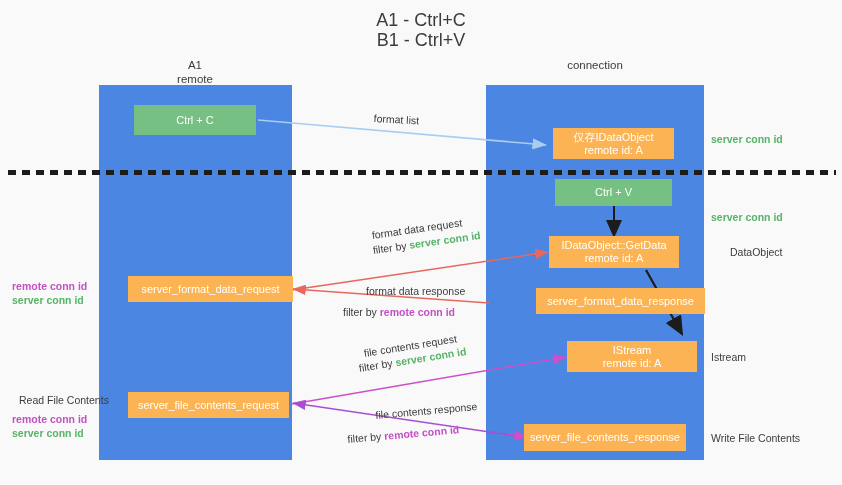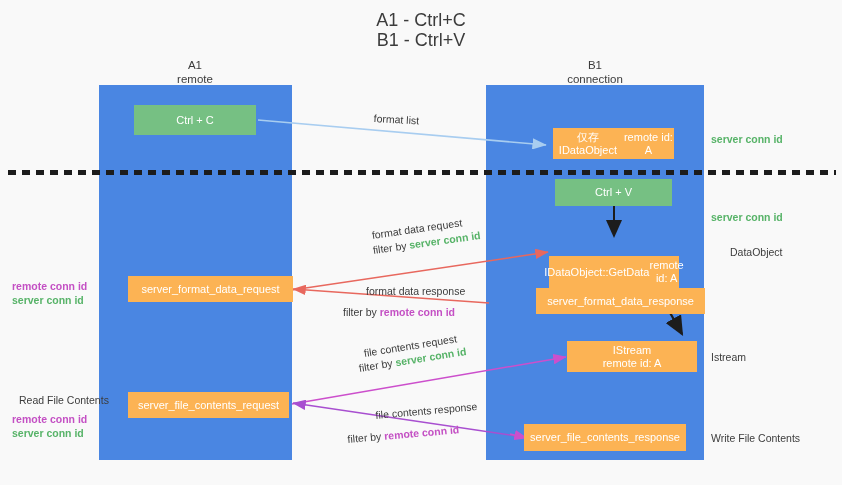--- a/index.html
+++ b/index.html
@@ -66,21 +66,20 @@
   <div class="title">
     <div>A1 - Ctrl+C</div>
     <div>B1 - Ctrl+V</div>
   </div>
 
   <div class="col-head" style="left:115px;top:58px;">
     <div>A1</div>
     <div>remote</div>
   </div>
   <div class="col-head" style="left:515px;top:58px;">
-    <div>B1</div>
     <div>connection</div>
   </div>
 
   <div class="lane" style="left:99px;top:85px;width:193px;height:375px;"></div>
   <div class="lane" style="left:486px;top:85px;width:218px;height:375px;"></div>
 
   <svg class="edges" viewBox="0 0 842 485">
     <defs>
       <marker id="ah-blue" markerWidth="9" markerHeight="7" refX="8.5" refY="3.5" orient="auto">
         <polygon points="0 0, 9 3.5, 0 7" fill="#a8cdf0"></polygon>
@@ -121,30 +120,30 @@
   </div>
 
   <div class="node orange" style="left:128px;top:276px;width:165px;height:26px;">
     <span>server_format_data_request</span>
   </div>
 
   <div class="node orange" style="left:128px;top:392px;width:161px;height:26px;">
     <span>server_file_contents_request</span>
   </div>
 
-  <div class="node orange" style="left:553px;top:128px;width:121px;height:31px;flex-direction:row;">
+  <div class="node orange" style="left:553px;top:128px;width:121px;height:31px;flex-direction:column;">
     <span>仅存IDataObject</span>
     <span>remote id: A</span>
   </div>
 
   <div class="node green" style="left:555px;top:179px;width:117px;height:27px;">
     <span>Ctrl + V</span>
   </div>
 
-  <div class="node orange" style="left:549px;top:236px;width:130px;height:32px;flex-direction:row;margin-top:20px;">
+  <div class="node orange" style="left:549px;top:236px;width:130px;height:32px;flex-direction:column;">
     <span>IDataObject::GetData</span>
     <span>remote id: A</span>
   </div>
 
   <div class="node orange" style="left:491px;top:288px;width:169px;height:26px;margin-left:45px;">
     <span>server_format_data_response</span>
   </div>
 
   <div class="node orange" style="left:567px;top:341px;width:130px;height:31px;flex-direction:column;">
     <span>IStream</span>

